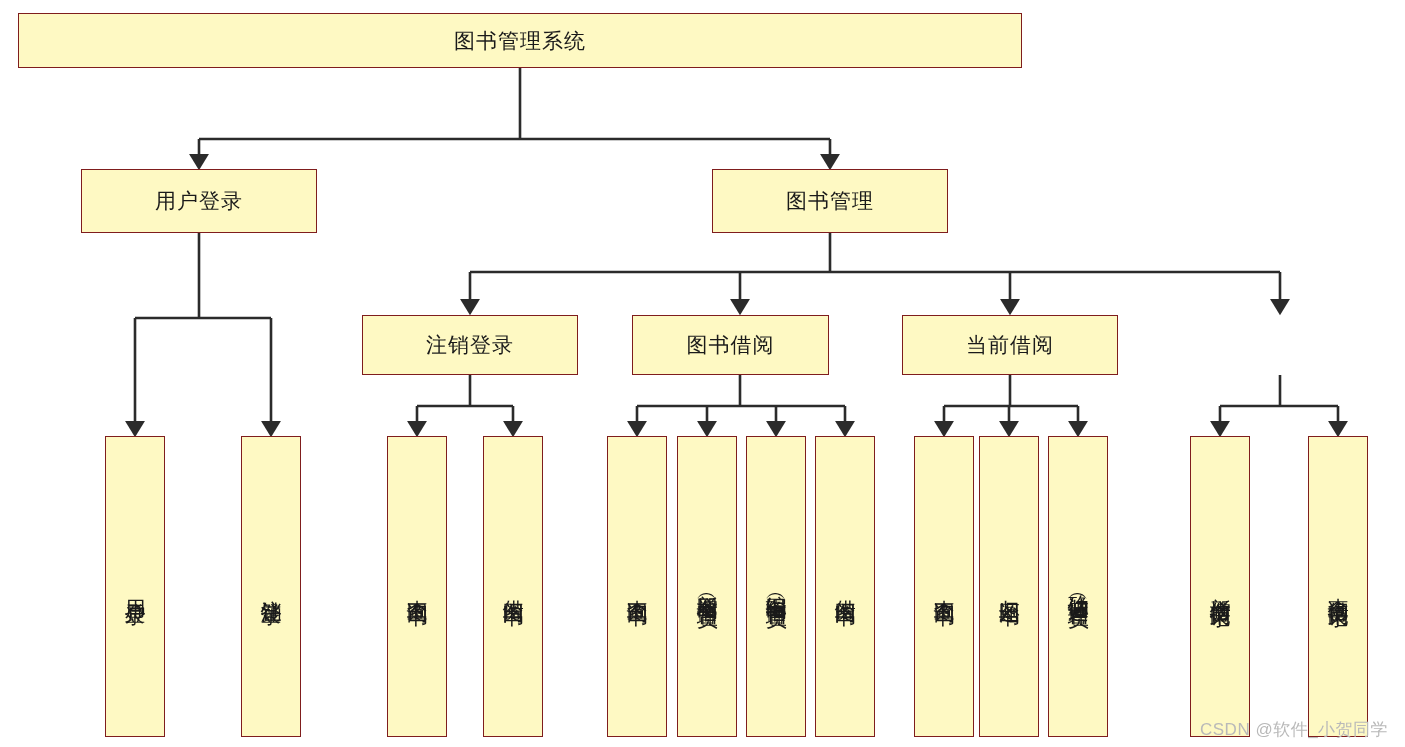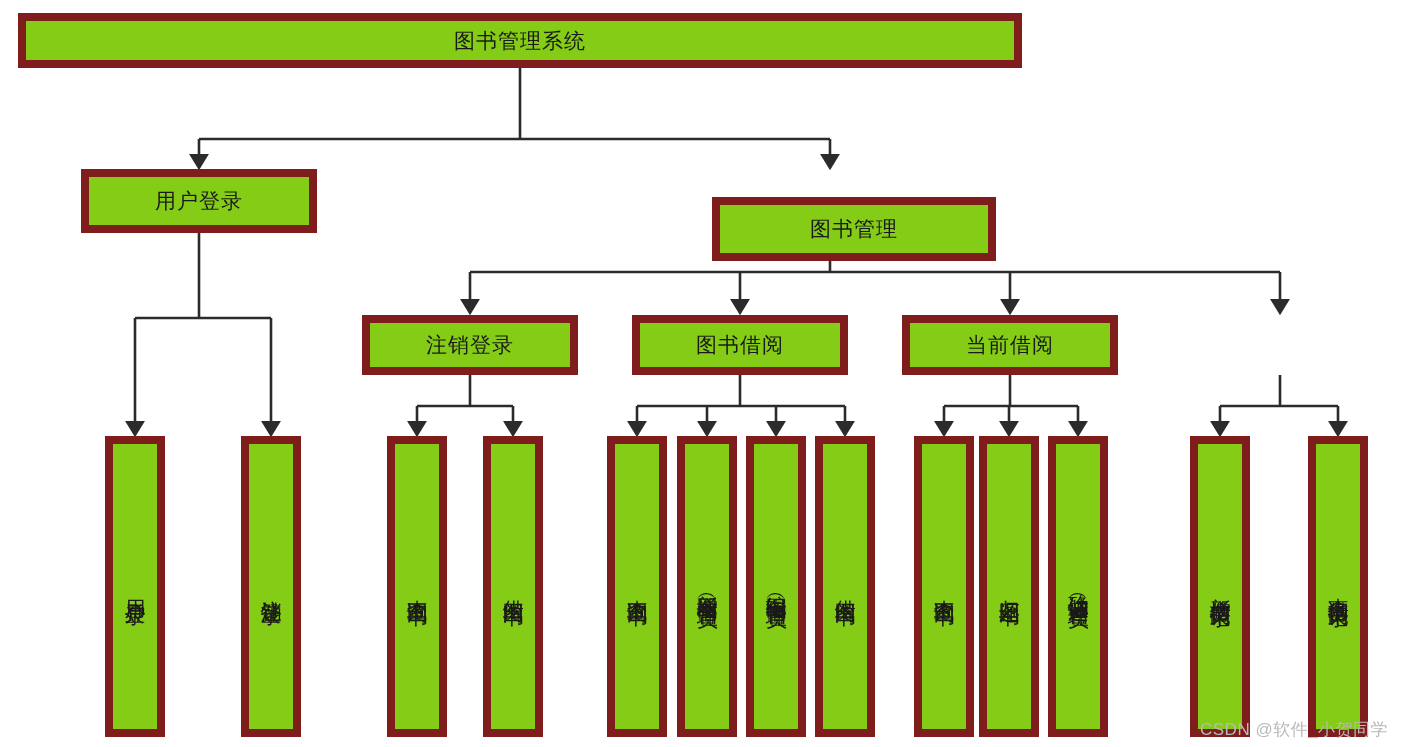--- a/index.html
+++ b/index.html
@@ -20,22 +20,22 @@
   #edge-layer {
     position: absolute;
     left: 0;
     top: 0;
     width: 1405px;
     height: 747px;
   }
   .node {
     position: absolute;
     box-sizing: border-box;
-    background: #84cc16;
-    border: 8px solid #7f1d1d;
+    background: #fef9c3;
+    border: 1px solid #7f1d1d;
     display: flex;
     align-items: center;
     justify-content: center;
     color: #1a1a1a;
   }
   .node-h .label {
     font-size: 21px;
     line-height: 1.2;
     letter-spacing: 1px;
     white-space: nowrap;
@@ -131,28 +131,28 @@
     </g>
   </svg>
 
   <div class="node node-h" style="left:18px; top:13px; width:1004px; height:55px;">
     <span class="label">图书管理系统</span>
   </div>
 
   <div class="node node-h" style="left:81px; top:169px; width:236px; height:64px;">
     <span class="label">用户登录</span>
   </div>
-  <div class="node node-h" style="left:712px; top:169px; width:284px; height:64px;margin-top:28px;">
+  <div class="node node-h" style="left:712px; top:169px; width:236px; height:64px;">
     <span class="label">图书管理</span>
   </div>
 
   <div class="node node-h" style="left:362px; top:315px; width:216px; height:60px;">
     <span class="label">注销登录</span>
   </div>
-  <div class="node node-h" style="left:632px; top:315px; width:216px; height:60px;">
+  <div class="node node-h" style="left:632px; top:315px; width:197px; height:60px;">
     <span class="label">图书借阅</span>
   </div>
   <div class="node node-h" style="left:902px; top:315px; width:216px; height:60px;">
     <span class="label">当前借阅</span>
   </div>
 
   <div class="node node-v" style="left:105px; top:436px; width:60px; height:301px;">
     <span class="label">用户登录</span>
   </div>
   <div class="node node-v" style="left:241px; top:436px; width:60px; height:301px;">

